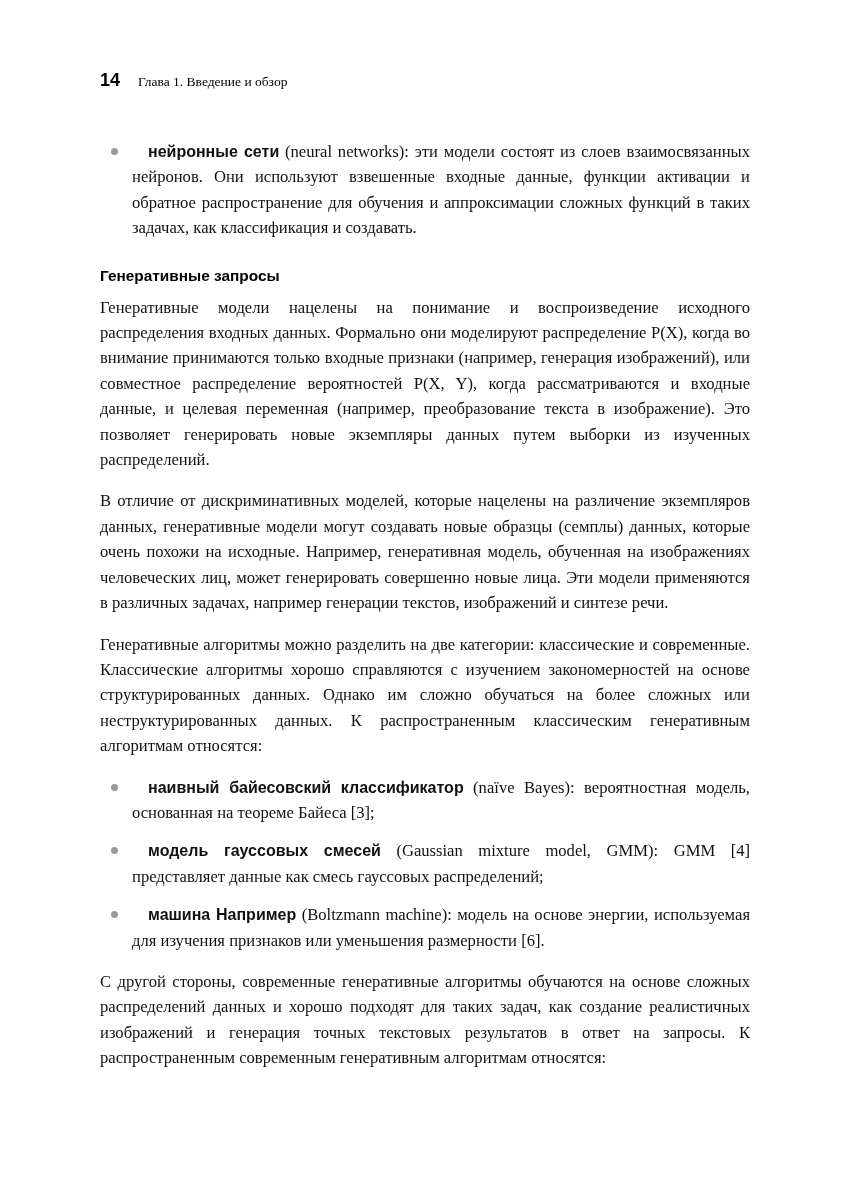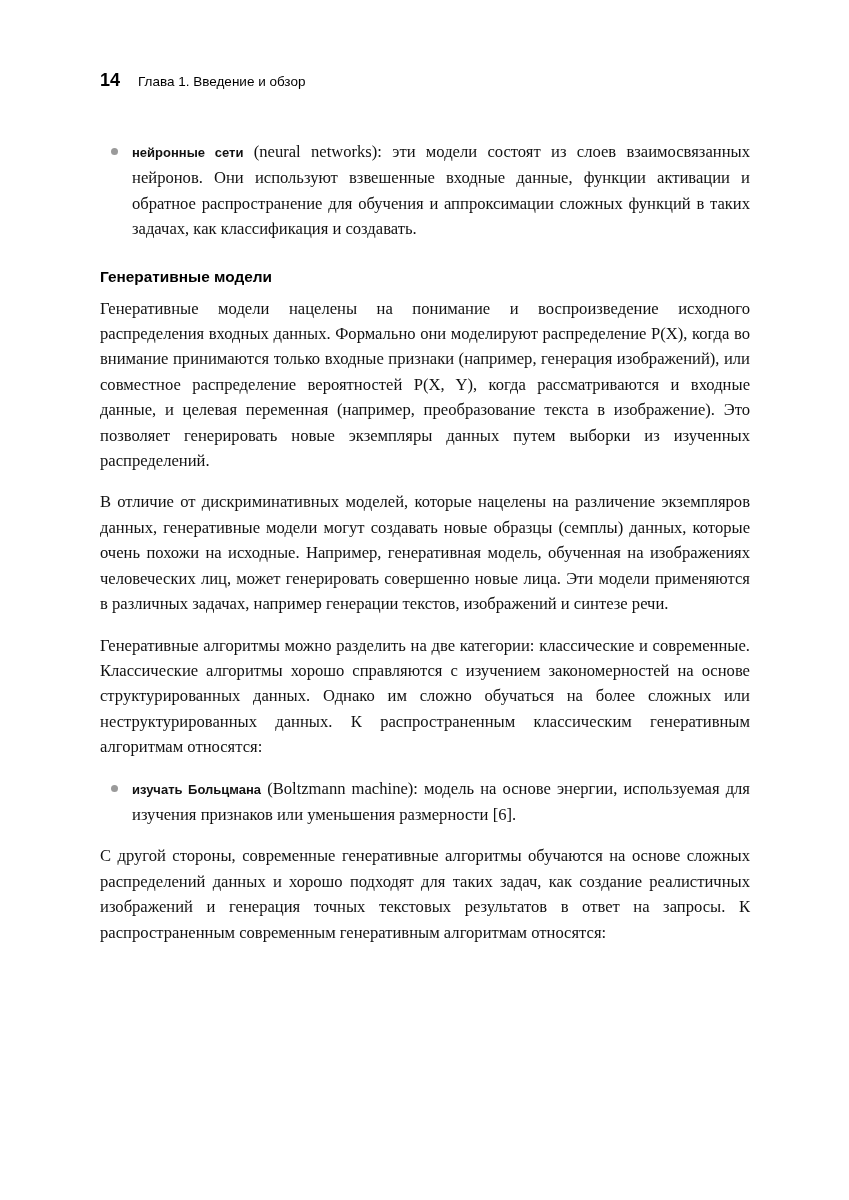--- a/index.html
+++ b/index.html
@@ -30,21 +30,21 @@
   }
   .header .folio {
     font-family: "Liberation Sans", sans-serif;
     font-weight: bold;
     font-size: 18px;
     color: #000;
     letter-spacing: 0;
     text-align: right;
   }
   .header .chapter {
-    font-family: Liberation Sans, sans-serif;
+    font-family: Liberation Serif, serif;
     font-size: 13.5px;
     color: #000;
   }
   p.body {
     font-size: 16.6px;
     line-height: 25.4px;
     text-align: justify;
     margin: 0 0 16px 0;
     text-indent: 0;
     hyphens: auto;
@@ -77,21 +77,22 @@
     left: 11px;
     top: 9px;
     width: 7px;
     height: 7px;
     border-radius: 50%;
     background: #9a9a9a;
   }
   .b {
     font-family: "Liberation Sans", sans-serif;
     font-weight: bold;
-    font-size: 13px;
+    font-size: 16px;
+    margin-left: 16px;
   }
   .it {
   }
   .listblock {
     margin-top: 16px;
     margin-bottom: 20px;
   }
   .firstlist {
     margin-top: 2px;
     margin-bottom: 26px;
@@ -109,31 +110,39 @@
     </div>
 
     <ul class="bullets firstlist">
       <li>
         <span class="dot"></span>
         <span class="b">нейронные сети</span><span> (neural networks): эти модели состоят из слоев взаимосвязанных нейронов. Они используют взвешенные входные данные, функции активации и обратное распространение для обучения и аппроксимации сложных функций в таких задачах, как классификация и создавать.</span>
       </li>
     </ul>
 
 
-    <h3 class="subhead">Генеративные модели</h3>
+    <h3 class="subhead">Генеративные запросы</h3>
 
     <p class="body"><span>Генеративные модели нацелены на понимание и воспроизведение исходного распределения входных данных. Формально они моделируют распределение </span><span class="it">P(X)</span><span>, когда во внимание принимаются только входные признаки (например, генерация изображений), или совместное распределение вероятностей </span><span class="it">P(X, Y)</span><span>, когда рассматриваются и входные данные, и целевая переменная (например, преобразование текста в изображение). Это позволяет генерировать новые экземпляры данных путем выборки из изученных распределений.</span></p>
 
     <p class="body">В отличие от дискриминативных моделей, которые нацелены на различение экземпляров данных, генеративные модели могут создавать новые образцы (семплы) данных, которые очень похожи на исходные. Например, генеративная модель, обученная на изображениях человеческих лиц, может генерировать совершенно новые лица. Эти модели применяются в различных задачах, например генерации текстов, изображений и синтезе речи.</p>
 
     <p class="body">Генеративные алгоритмы можно разделить на две категории: классические и современные. Классические алгоритмы хорошо справляются с изучением закономерностей на основе структурированных данных. Однако им сложно обучаться на более сложных или неструктурированных данных. К распространенным классическим генеративным алгоритмам относятся:</p>
 
     <ul class="bullets listblock">
       <li>
         <span class="dot"></span>
-        <span class="b">изучать Больцмана</span><span> (Boltzmann machine): модель на основе энергии, используемая для изучения признаков или уменьшения размерности [6].</span>
+        <span class="b">наивный байесовский классификатор</span><span> (naïve Bayes): вероятностная модель, основанная на теореме Байеса [3];</span>
+      </li>
+      <li>
+        <span class="dot"></span>
+        <span class="b">модель гауссовых смесей</span><span> (Gaussian mixture model, GMM): GMM [4] представляет данные как смесь гауссовых распределений;</span>
+      </li>
+      <li>
+        <span class="dot"></span>
+        <span class="b">машина Например</span><span> (Boltzmann machine): модель на основе энергии, используемая для изучения признаков или уменьшения размерности [6].</span>
       </li>
     </ul>
 
     <p class="body">С другой стороны, современные генеративные алгоритмы обучаются на основе сложных распределений данных и хорошо подходят для таких задач, как создание реалистичных изображений и генерация точных текстовых результатов в ответ на запросы. К распространенным современным генеративным алгоритмам относятся:</p>
 
   </div>
 </div>
 
 </body></html>

